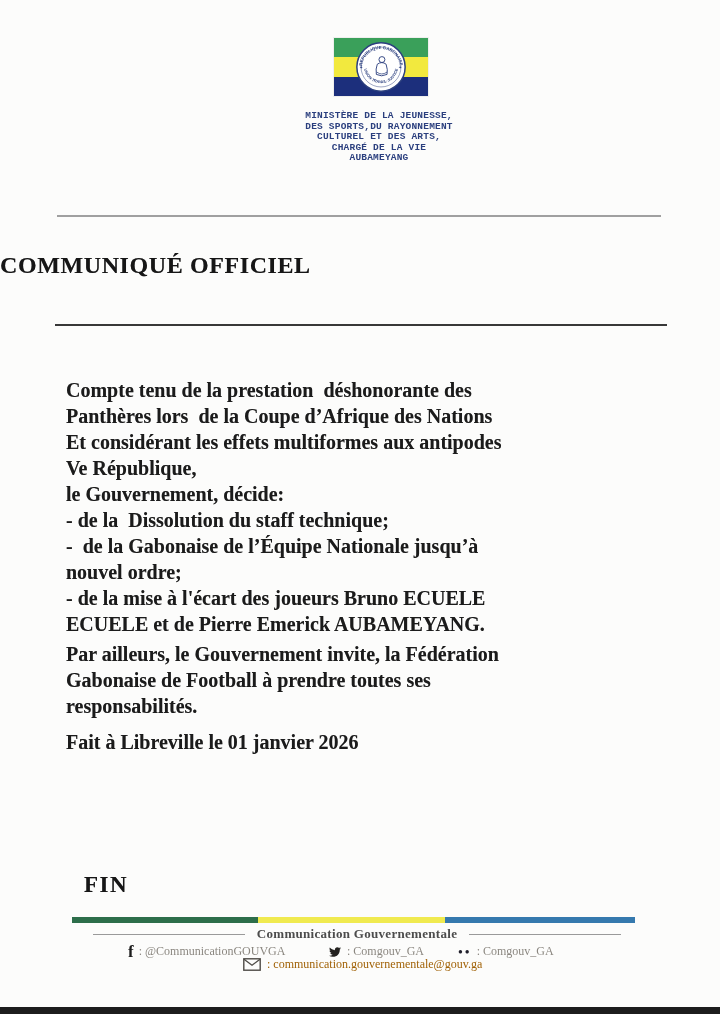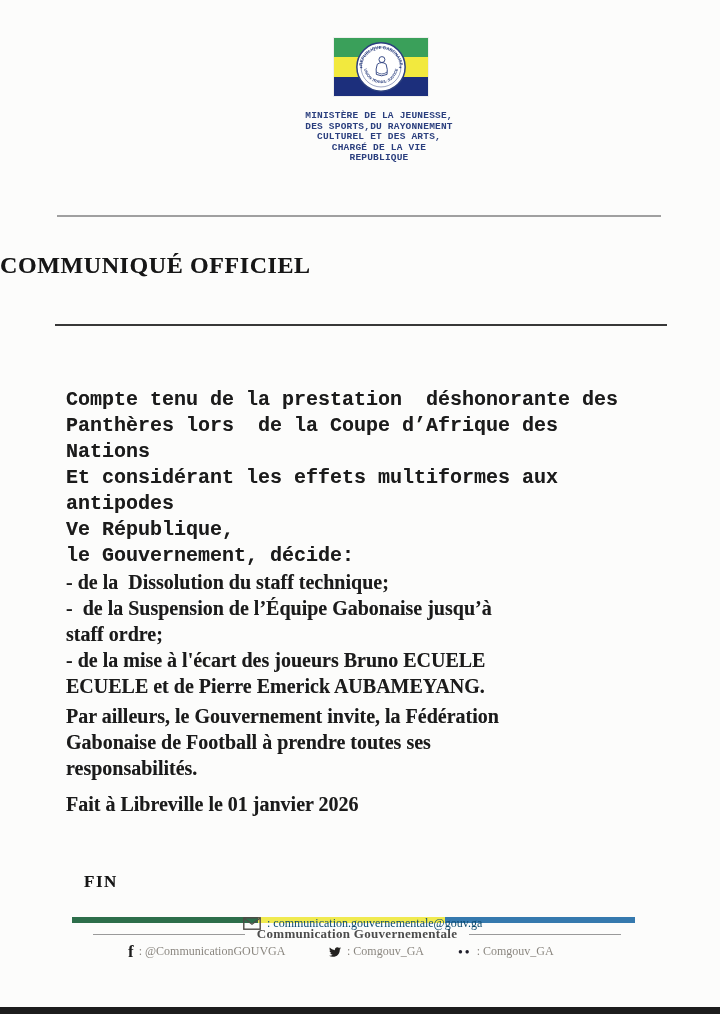--- a/index.html
+++ b/index.html
@@ -28,47 +28,47 @@
     text-shadow:0 0 .6px rgba(20,20,20,.45);
   }
   .rule-mid { position:absolute; left:55px; top:324px; width:612px; height:2px; background:#383838; }
   
   .body {
     position:absolute; left:66px; top:377px; width:580px;
     font-size:20px; font-weight:bold; line-height:26px; color:#1b1b1b;
     text-shadow:0 0 .6px rgba(20,20,20,.4);
   }
   .body .line { white-space:pre-wrap; }
-  .para-intro { margin-top:10px;font-family:Liberation Mono, monospace; }
+  .para-intro { margin-top:0; }
   .para-decisions { }
   .para-invite { margin-top:4px; }
   .dateline { margin-top:10px; white-space:pre-wrap; }
   .fin {
-    position:absolute; left:84px; top:872px; font-size:17px; font-weight:bold;
+    position:absolute; left:84px; top:872px; font-size:23px; font-weight:bold;
     letter-spacing:1.5px; color:#161616; text-shadow:0 0 .6px rgba(20,20,20,.45);
   }
   
   .tricolor { position:absolute; left:72px; top:917px; width:563px; height:6px; display:flex; }
   .tricolor .seg { height:100%; }
   .seg-green { width:186px; } .seg-yellow { width:187px; } .seg-blue { width:190px; }
   .band-label-row {
     position:absolute; left:0; top:926px; width:714px;
     display:flex; align-items:center; justify-content:center; gap:12px;text-align:right;
   }
   .band-label-row .hline { width:152px; height:1px; background:#9a9a9a; }
   .band-label { font-size:13px; font-weight:bold; color:#4c4c4c; letter-spacing:.3px; }
   .social-row { position:absolute; left:0; top:944px; width:714px; height:18px; }
   .social-item { position:absolute; display:flex; align-items:center; gap:5px;
                  font-size:12px; color:#8b8780; }
   .social-fb { left:128px; } .social-tw { left:328px; } .social-fl { left:458px; }
   .fb-glyph { font-family:"Liberation Serif", serif; font-weight:bold; font-size:17px;
               color:#1c1c1c; line-height:14px; }
   .fl-glyph { font-size:8px; letter-spacing:2px; color:#201f2b; }
-  .email-row { position:absolute; left:243px; top:916px; display:flex; align-items:center;
-               gap:6px; font-size:12px; color:#0c4a6e; }
+  .email-row { position:absolute; left:243px; top:957px; display:flex; align-items:center;
+               gap:6px; font-size:12px; color:#a16207; }
   .bottom-bar { position:absolute; left:0; bottom:0; width:100%; height:7px; background:#1d1d1d; }
 </style>
 </head>
 <body>
 
 <div class="page">
 
   <div class="flag">
     <div class="stripe" style="background-color: rgb(58, 160, 90);"></div>
     <div class="stripe" style="background-color: rgb(242, 233, 62);"></div>
@@ -92,39 +92,39 @@
       <path d="M24 25 q5 -3.5 9.5 0 q2 6 1 11 q-6 3 -11.5 0 q-1 -6 1 -11 z" fill="none" stroke="#2b3f7e" stroke-width="1"></path>
       <path d="M23.5 33.5 q5 4 11 0" stroke="#2b3f7e" fill="none" stroke-width=".8"></path>
     </svg>
   </div>
 
   <div class="ministry">
       <div>MINISTÈRE DE LA JEUNESSE,</div>
       <div>DES SPORTS,DU RAYONNEMENT</div>
       <div>CULTUREL ET DES ARTS,</div>
       <div>CHARGÉ DE LA VIE</div>
-      <div>REPUBLIQUE</div>
+      <div>AUBAMEYANG</div>
     </div>
 
   <div class="rule-top"></div>
   <div class="doc-title">COMMUNIQUÉ OFFICIEL</div>
   <div class="rule-mid"></div>
 
   <div class="body">
     <div class="para-intro">
         <div class="line">Compte tenu de la prestation  déshonorante des</div>
         <div class="line">Panthères lors  de la Coupe d’Afrique des Nations</div>
         <div class="line">Et considérant les effets multiformes aux antipodes</div>
         <div class="line">Ve République,</div>
         <div class="line">le Gouvernement, décide:</div>
       </div>
     <div class="para-decisions">
         <div class="line">- de la  Dissolution du staff technique;</div>
-        <div class="line">-  de la Suspension de l’Équipe Gabonaise jusqu’à</div>
-        <div class="line">staff ordre;</div>
+        <div class="line">-  de la Gabonaise de l’Équipe Nationale jusqu’à</div>
+        <div class="line">nouvel ordre;</div>
         <div class="line">- de la mise à l'écart des joueurs Bruno ECUELE</div>
         <div class="line">ECUELE et de Pierre Emerick AUBAMEYANG.</div>
       </div>
     <div class="para-invite">
         <div class="line">Par ailleurs, le Gouvernement invite, la Fédération</div>
         <div class="line">Gabonaise de Football à prendre toutes ses</div>
         <div class="line">responsabilités.</div>
       </div>
     <div class="dateline">Fait à Libreville le 01 janvier 2026</div>
   </div>

